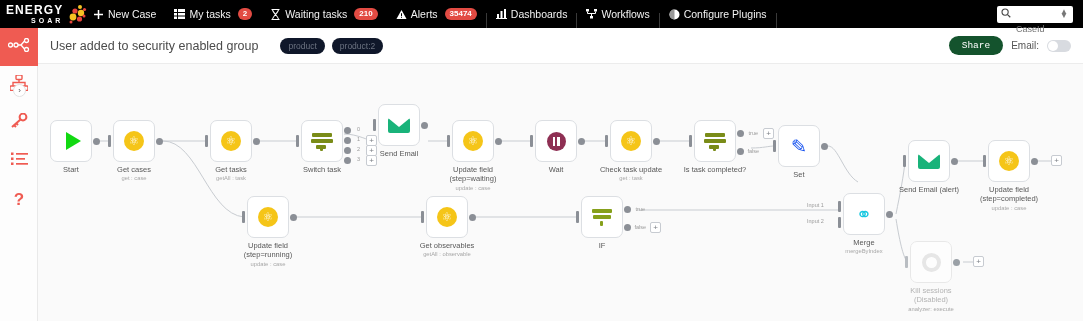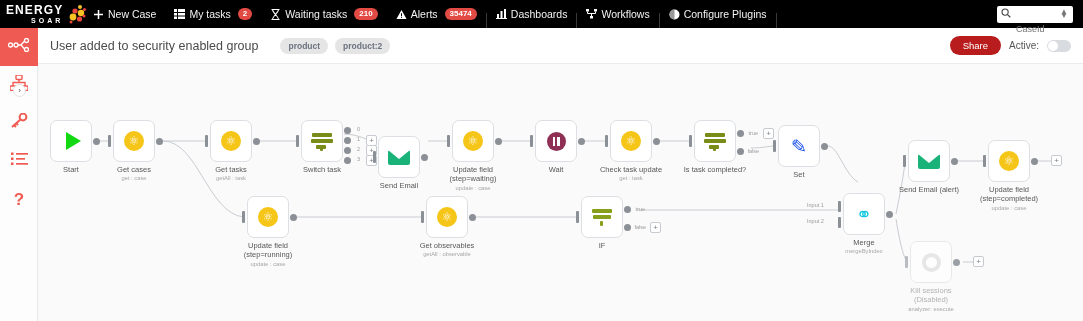--- a/index.html
+++ b/index.html
@@ -64,28 +64,28 @@
 
   
   .header{
     position:absolute; top:28px; left:38px; width:1045px; height:36px;
     background:#fff; border-bottom:1px solid #ececec;
     display:flex; align-items:center; padding:0 12px; z-index:30;
   }
   .page-title{ font-size:12.5px; color:#4b4b4b; }
   .tags{ display:flex; gap:7px; margin-left:22px; }
   .tag{
-    background:#e5e5e5; color:#6b7280; border-radius:9px; font-size:8.5px;
-    padding:3px 8px; white-space:nowrap; cursor:pointer;font-weight:bold;
+    background:#0f172a; color:#6b7280; border-radius:9px; font-size:8.5px;
+    padding:3px 8px; white-space:nowrap; cursor:pointer;
   }
   .hdr-right{ margin-left:auto; display:flex; align-items:center; gap:8px;}
   .share-btn{
-    background:#b91c1c; color:#fff; border:0; border-radius:11px;
+    background:#14532d; color:#fff; border:0; border-radius:11px;
     font-size:9.5px; padding:4px 13px; cursor:pointer;
-    font-family:Liberation Sans, sans-serif;
+    font-family:Liberation Mono, monospace;
   }
   .active-lbl{ font-size:10px; color:#555; }
   .toggle{
     width:24px; height:12px; background:#d8dbe0; border-radius:7px; position:relative; cursor:pointer;
   }
   .toggle .knob{
     position:absolute; top:1px; left:1px; width:10px; height:10px; border-radius:50%; background:#fff;
   }
 
   
@@ -332,21 +332,21 @@
 </div>
 
 <div class="header">
   <span class="page-title">User added to security enabled group</span>
   <div class="tags">
     <span class="tag">product</span>
     <span class="tag">product:2</span>
   </div>
   <div class="hdr-right">
     <button class="share-btn">Share</button>
-    <span class="active-lbl">Active:</span>
+    <span class="active-lbl">Email:</span>
     <div class="toggle">
         <div class="knob"></div>
       </div>
   </div>
 </div>
 
 <div class="canvas">
 
   <svg class="svg-layer">
     <g stroke="#c8ccd1" stroke-width="1" fill="none">
@@ -421,21 +421,21 @@
     <div class="portlabel" style="right:-17px;top:6px;">0</div>
     <div class="portlabel" style="right:-17px;top:16px;">1</div>
     <div class="portlabel" style="right:-17px;top:26px;">2</div>
     <div class="portlabel" style="right:-17px;top:36px;">3</div>
     <div class="plusbox" style="right:-34px;top:15px;">+</div>
     <div class="plusbox" style="right:-34px;top:25px;">+</div>
     <div class="plusbox" style="right:-34px;top:35px;">+</div>
     <div class="node-label">Switch task</div>
   </div>
 
-  <div class="node" style="left:340px;top:72px;">
+  <div class="node" style="left:340px;top:40px;">
     <div class="in-stub"></div>
     <div class="node-box">
         <div class="g-env"></div>
       </div>
     <div class="port out"></div>
     <div class="node-label">Send Email</div>
   </div>
 
   <div class="node" style="left:414px;top:56px;">
     <div class="in-stub"></div>

